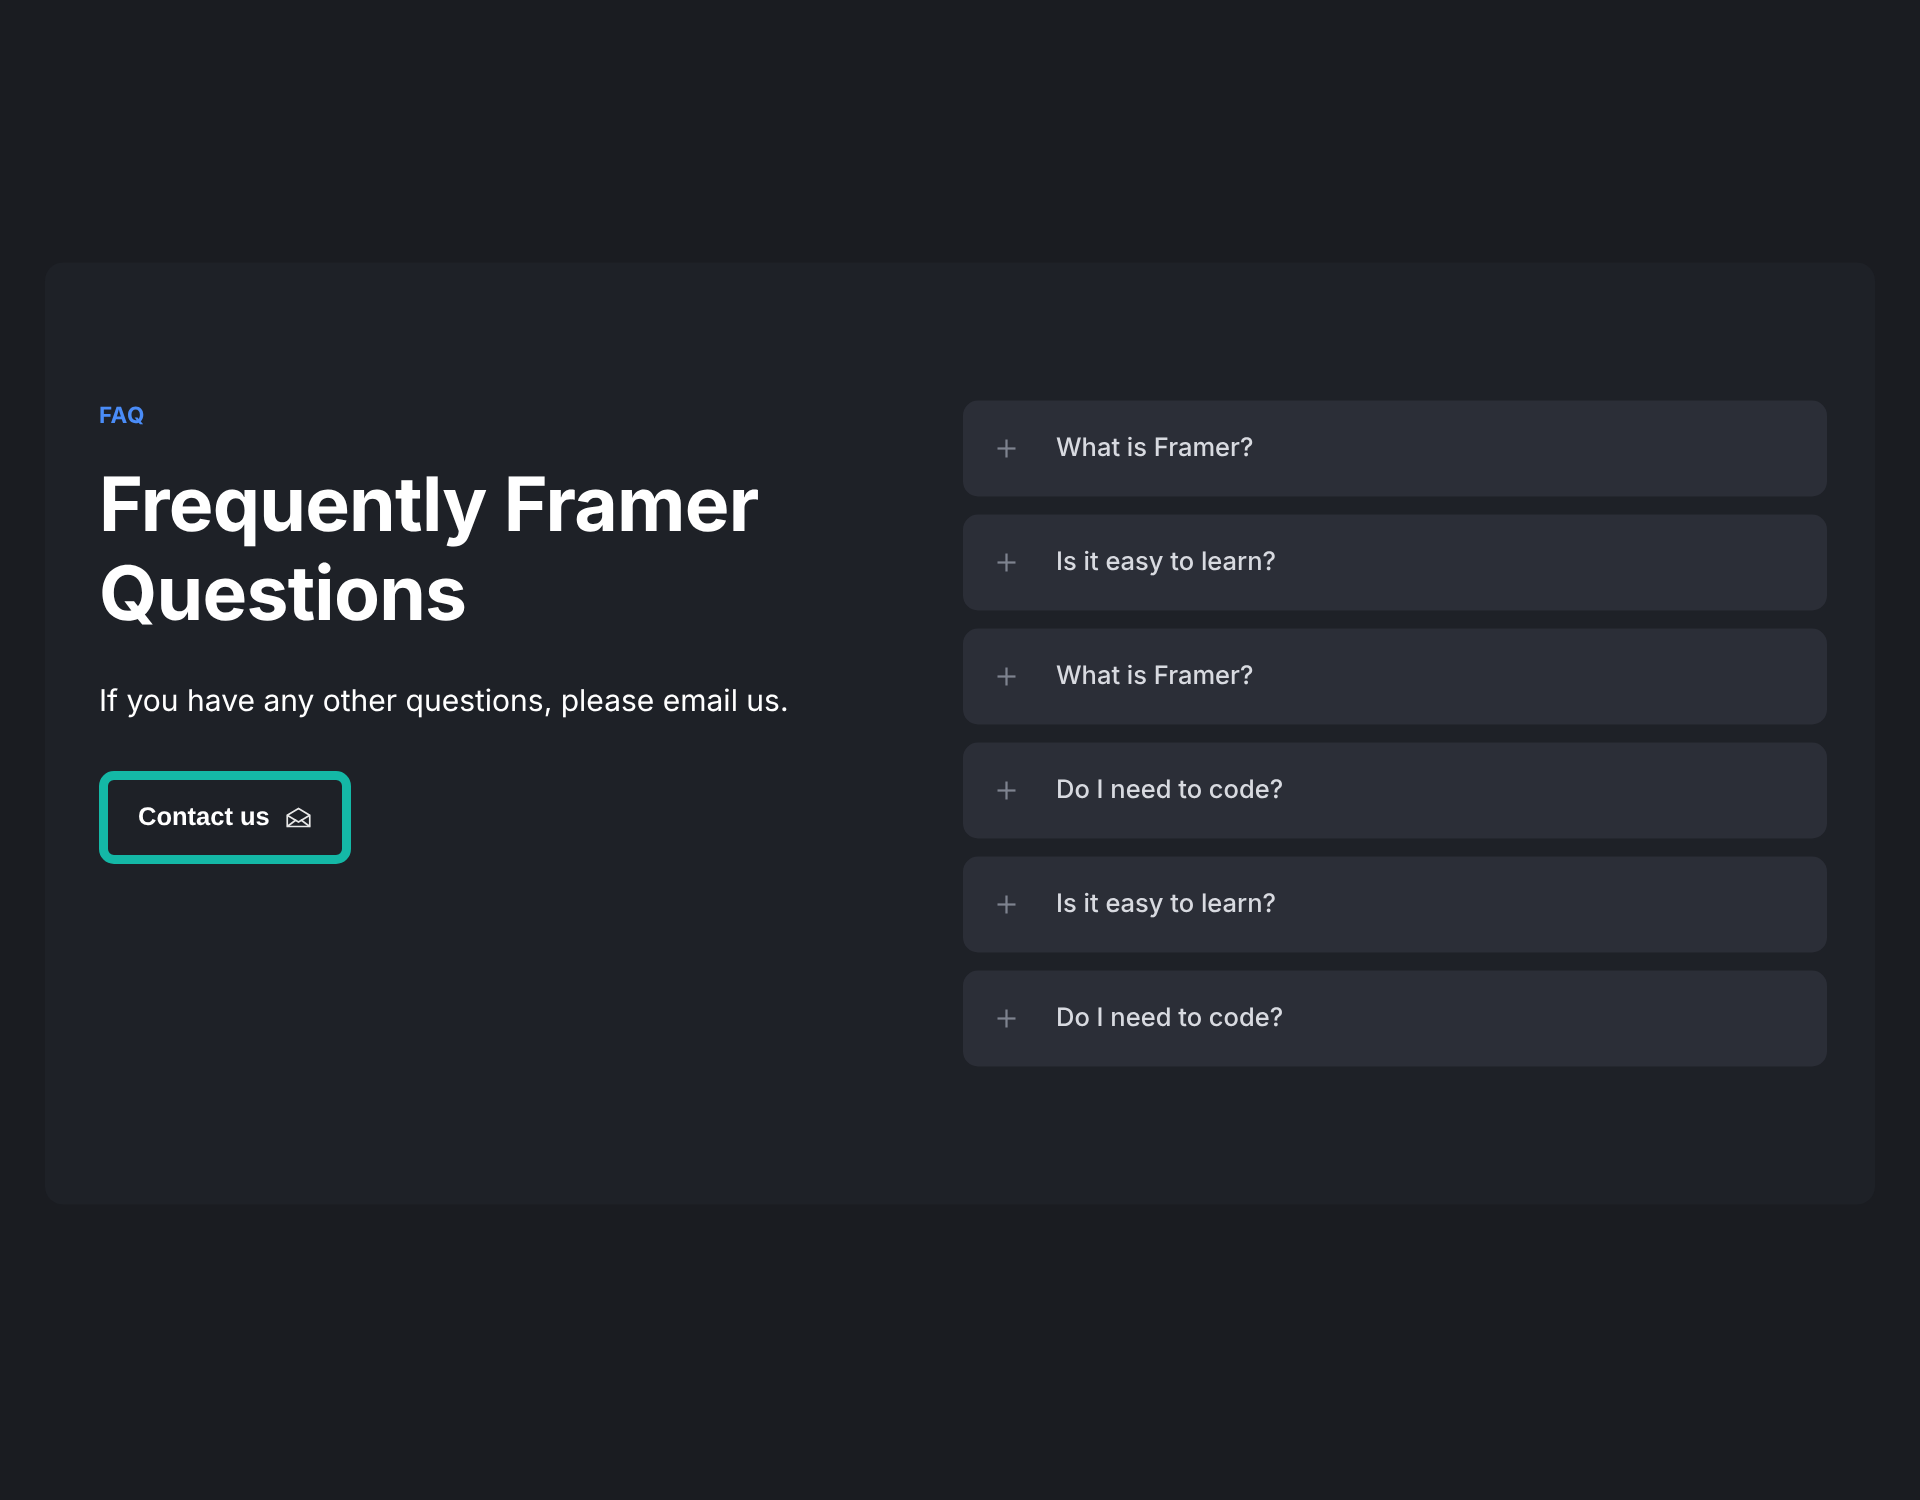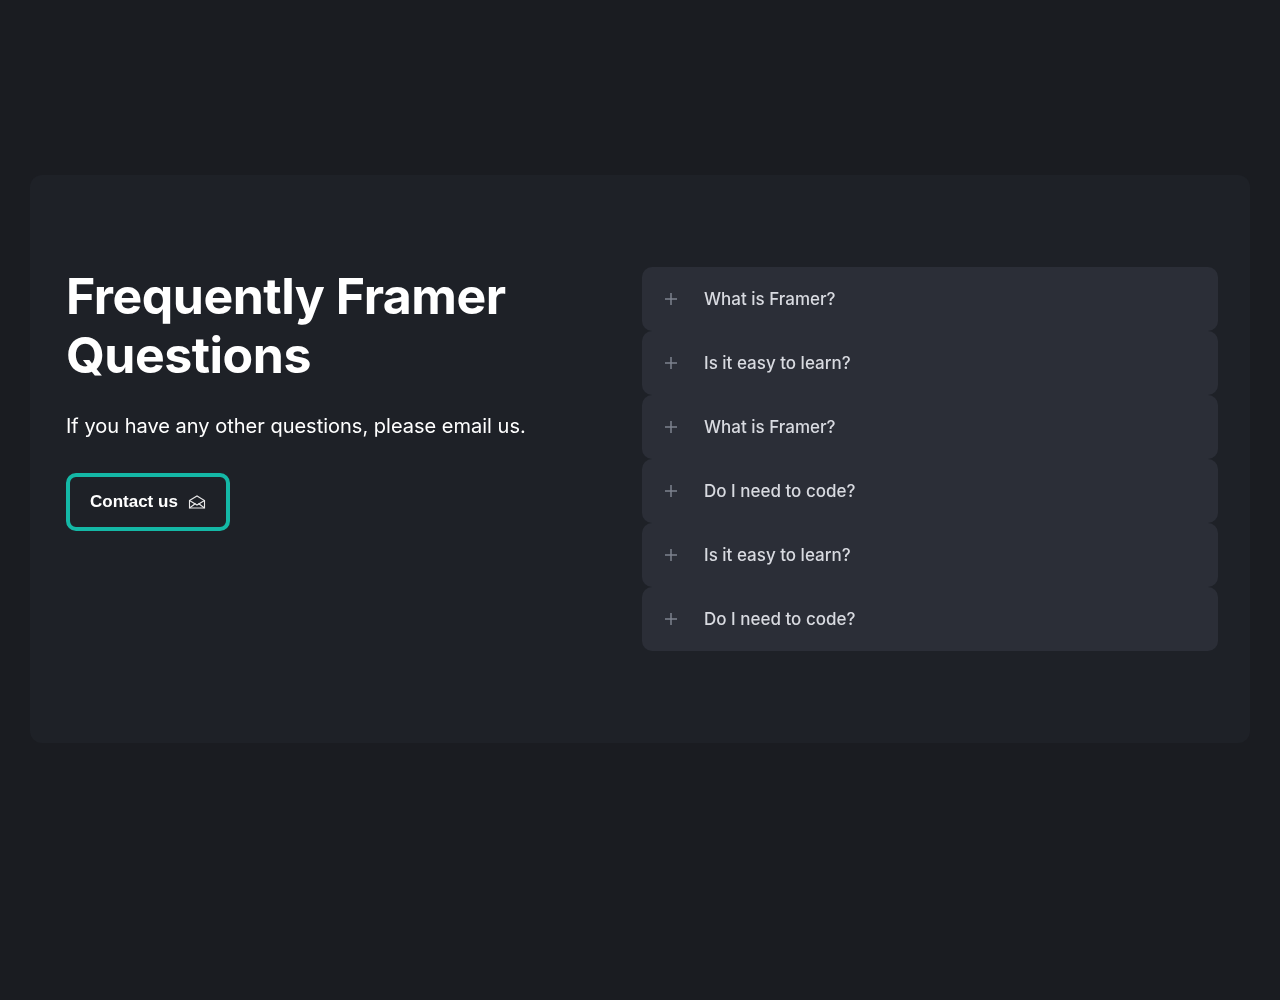--- a/index.html
+++ b/index.html
@@ -53,41 +53,42 @@
   font-weight: 400;
   line-height: 1.5;
   margin-bottom: 32px;
 }
 
 .contact-btn {
   display: inline-flex;
   align-items: center;
   gap: 10px;
   background-color: transparent;
-  border: 4px solid #14b8a6;
+  border: 6px solid #14b8a6;
   border-radius: 10px;
   padding: 15px 20px;
   color: #ffffff;
   font-size: 17px;
   font-weight: 600;
   cursor: pointer;
 }
 
 .mail-icon {
   width: 18px;
   height: 16px;
   stroke: #e8e8e8;
   stroke-width: 1.5;
   fill: none;
 }
 
 .right-column {
   flex: 1;
   display: flex;
   flex-direction: column;
+  gap: 12px;
 }
 
 .faq-item {
   background-color: #2b2e37;
   border-radius: 10px;
   padding: 22px 20px;
   display: flex;
   align-items: center;
   gap: 24px;
   cursor: pointer;
@@ -105,20 +106,21 @@
   color: #d8dae0;
   font-size: 17px;
   font-weight: 500;
 }
 </style>
 </head>
 <body>
 
 <div class="container">
   <div class="left-column">
+    <div class="badge">FAQ</div>
     <h1 class="title">Frequently Framer Questions</h1>
     <p class="subtitle">If you have any other questions, please email us.</p>
     <button class="contact-btn">
       <span>Contact us</span>
       <svg class="mail-icon" viewBox="0 0 24 20">
         <path d="M2 8 L12 2 L22 8 L22 18 L2 18 Z"></path>
         <path d="M2 8 L12 14 L22 8"></path>
         <path d="M2 18 L10 12"></path>
         <path d="M22 18 L14 12"></path>
       </svg>

